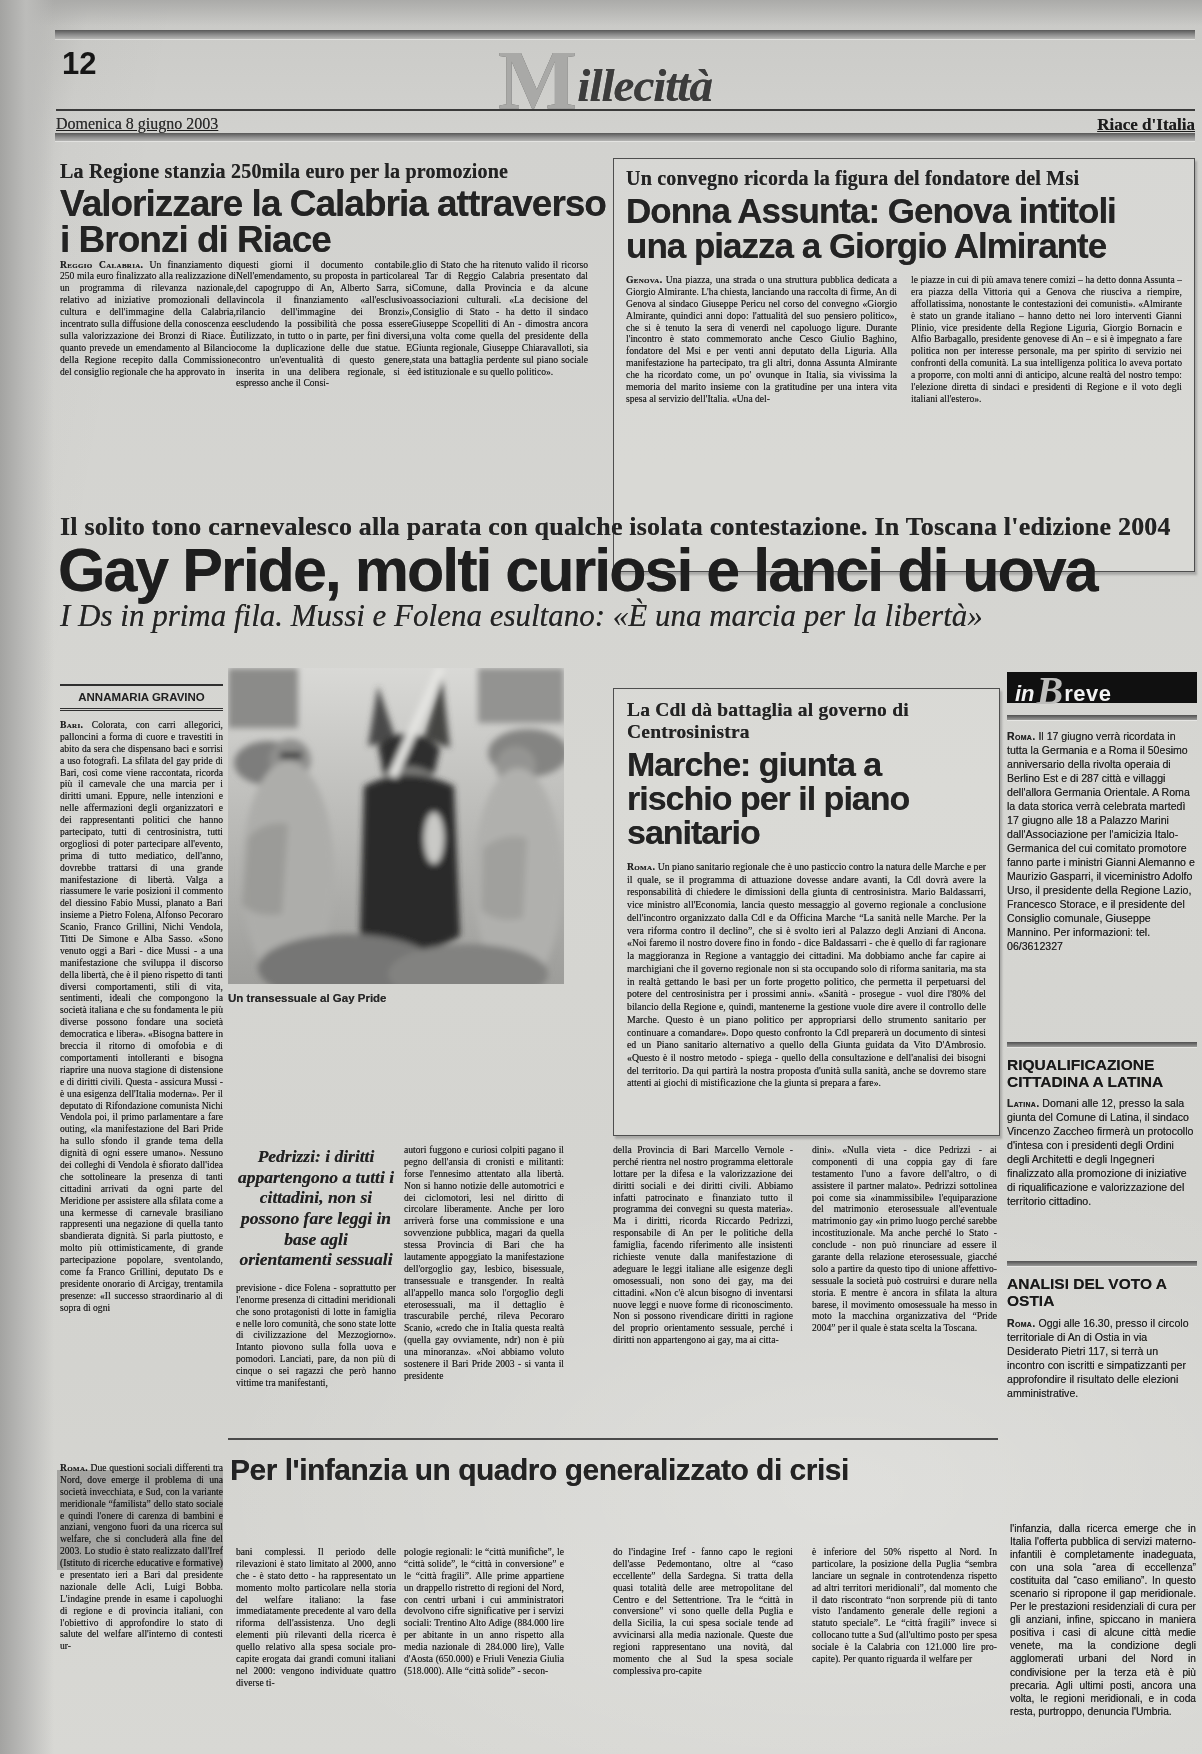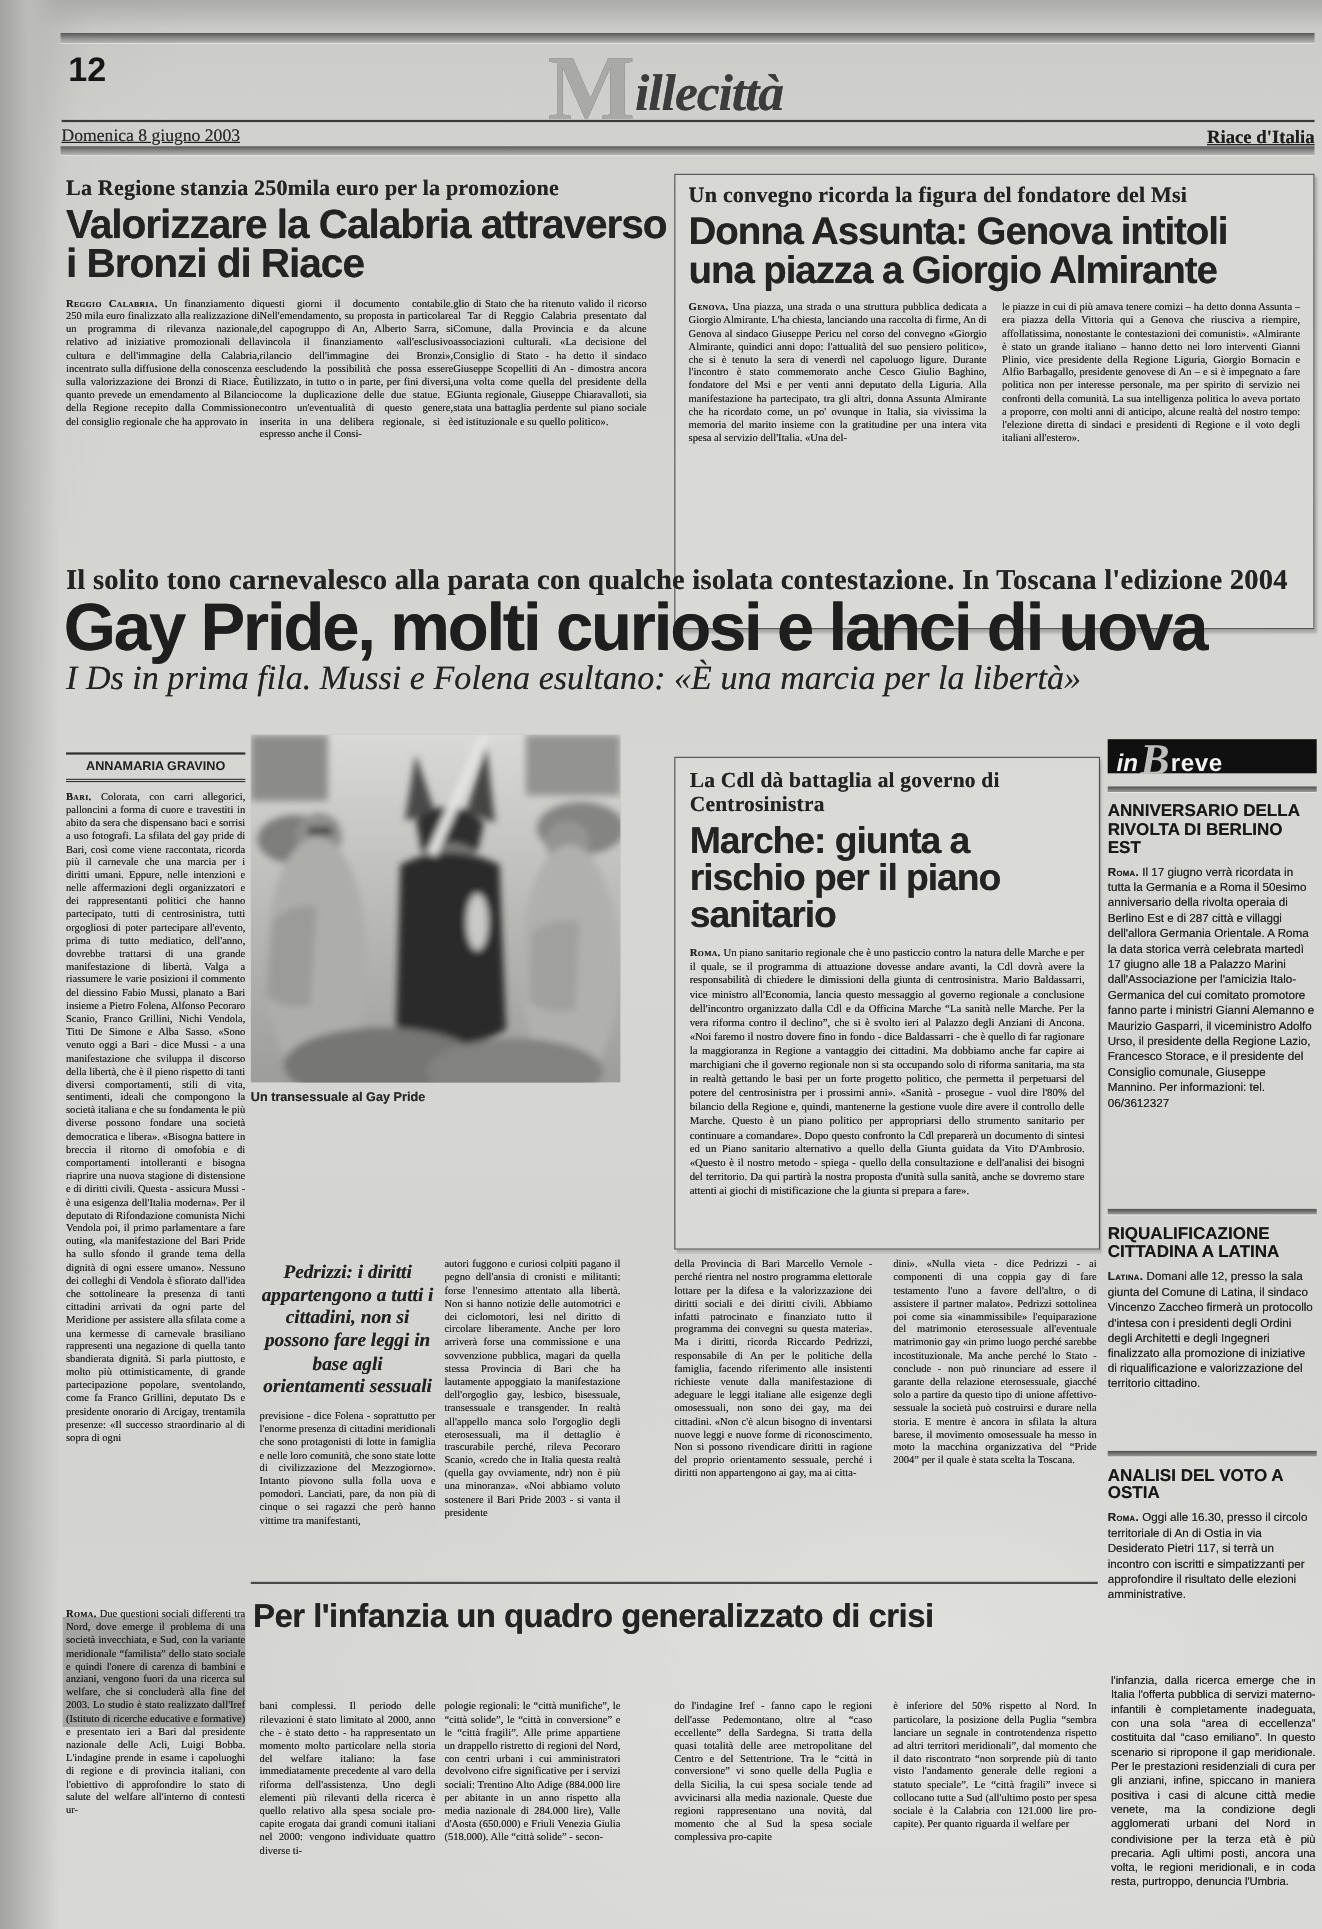--- a/index.html
+++ b/index.html
@@ -62,21 +62,21 @@
   </div>
   <div class="abs dateline-row" style="left:56px;top:109px;width:1139px;text-decoration:underline;">
     <span class="edition-date smudge">Domenica 8 giugno 2003</span>
     <span class="paper-name smudge">Riace d'Italia</span>
   </div>
   <div class="abs rule-thick" style="left:55px;top:133px;width:1140px;height:8px;"></div>
 
   <div class="abs" style="left:60px;top:160px;width:548px;">
     <div class="kicker smudge">La Regione stanzia 250mila euro per la promozione</div>
     <div class="headline smudge" style="font-size:37px;line-height:.98;margin-top:3px;">Valorizzare la Calabria attraverso i Bronzi di Riace</div>
-    <div class="cols" style="margin-top:12px;">
+    <div class="cols" style="">
       <p class="bt smudge" style="width:176px;height:198px;"><span class="dl">Reggio Calabria.</span> <span>Un finanziamento di 250 mila euro finalizzato alla realizzazione di un programma di rilevanza nazionale, relativo ad iniziative promozionali della cultura e dell'immagine della Calabria, incentrato sulla diffusione della conoscenza e sulla valorizzazione dei Bronzi di Riace. È quanto prevede un emendamento al Bilancio della Regione recepito dalla Commissione del consiglio regionale che ha approvato in</span></p>
       <p class="bt smudge" style="width:176px;height:198px;"><span>questi giorni il documento contabile. Nell'emendamento, su proposta in particolare del capogruppo di An, Alberto Sarra, si vincola il finanziamento «all'esclusivo rilancio dell'immagine dei Bronzi», escludendo la possibilità che possa essere utilizzato, in tutto o in parte, per fini diversi, come la duplicazione delle due statue. E contro un'eventualità di questo genere, inserita in una delibera regionale, si è espresso anche il Consi-</span></p>
       <p class="bt smudge" style="width:176px;height:198px;"><span>glio di Stato che ha ritenuto valido il ricorso al Tar di Reggio Calabria presentato dal Comune, dalla Provincia e da alcune associazioni culturali. «La decisione del Consiglio di Stato - ha detto il sindaco Giuseppe Scopelliti di An - dimostra ancora una volta come quella del presidente della Giunta regionale, Giuseppe Chiaravalloti, sia stata una battaglia perdente sul piano sociale ed istituzionale e su quello politico».</span></p>
     </div>
   </div>
 
   <div class="abs boxed" style="left:613px;top:158px;width:582px;height:414px;padding:8px 12px;box-sizing:border-box;">
     <div class="kicker smudge">Un convegno ricorda la figura del fondatore del Msi</div>
     <div class="headline smudge" style="font-size:35px;line-height:1.0;margin-top:3px;">Donna Assunta: Genova intitoli una piazza a Giorgio Almirante</div>
     <div class="cols" style="margin-top:11px;gap:14px;">
@@ -150,21 +150,20 @@
   <p class="abs bt smudge" style="left:404px;top:1144px;width:160px;height:296px;"><span>autori fuggono e curiosi colpiti pagano il pegno dell'ansia di cronisti e militanti: forse l'ennesimo attentato alla libertà. Non si hanno notizie delle automotrici e dei ciclomotori, lesi nel diritto di circolare liberamente. Anche per loro arriverà forse una commissione e una sovvenzione pubblica, magari da quella stessa Provincia di Bari che ha lautamente appoggiato la manifestazione dell'orgoglio gay, lesbico, bisessuale, transessuale e transgender. In realtà all'appello manca solo l'orgoglio degli eterosessuali, ma il dettaglio è trascurabile perché, rileva Pecoraro Scanio, «credo che in Italia questa realtà (quella gay ovviamente, ndr) non è più una minoranza». «Noi abbiamo voluto sostenere il Bari Pride 2003 - si vanta il presidente</span></p>
   <p class="abs bt smudge" style="left:613px;top:1144px;width:180px;height:296px;"><span>della Provincia di Bari Marcello Vernole - perché rientra nel nostro programma elettorale lottare per la difesa e la valorizzazione dei diritti sociali e dei diritti civili. Abbiamo infatti patrocinato e finanziato tutto il programma dei convegni su questa materia». Ma i diritti, ricorda Riccardo Pedrizzi, responsabile di An per le politiche della famiglia, facendo riferimento alle insistenti richieste venute dalla manifestazione di adeguare le leggi italiane alle esigenze degli omosessuali, non sono dei gay, ma dei cittadini. «Non c'è alcun bisogno di inventarsi nuove leggi e nuove forme di riconoscimento. Non si possono rivendicare diritti in ragione del proprio orientamento sessuale, perché i diritti non appartengono ai gay, ma ai citta-</span></p>
   <p class="abs bt smudge" style="left:812px;top:1144px;width:185px;height:296px;"><span>dini». «Nulla vieta - dice Pedrizzi - ai componenti di una coppia gay di fare testamento l'uno a favore dell'altro, o di assistere il partner malato». Pedrizzi sottolinea poi come sia «inammissibile» l'equiparazione del matrimonio eterosessuale all'eventuale matrimonio gay «in primo luogo perché sarebbe incostituzionale. Ma anche perché lo Stato - conclude - non può rinunciare ad essere il garante della relazione eterosessuale, giacché solo a partire da questo tipo di unione affettivo-sessuale la società può costruirsi e durare nella storia. E mentre è ancora in sfilata la altura barese, il movimento omosessuale ha messo in moto la macchina organizzativa del “Pride 2004” per il quale è stata scelta la Toscana.</span></p>
 
   <div class="abs" style="left:1007px;top:672px;width:190px;">
     <div class="ib-bar">
       <span class="ib-pre">in</span><span class="ib-b">B</span><span class="ib-post">reve</span>
     </div>
     <div class="sb-sep"></div>
     <div>
-      <div class="sb-title smudge">ANNIVERSARIO DELLA RIVOLTA DI BERLINO EST</div>
       <p class="sb-body smudge" style="height:300px;"><span class="dl">Roma.</span> <span>Il 17 giugno verrà ricordata in tutta la Germania e a Roma il 50esimo anniversario della rivolta operaia di Berlino Est e di 287 città e villaggi dell'allora Germania Orientale. A Roma la data storica verrà celebrata martedì 17 giugno alle 18 a Palazzo Marini dall'Associazione per l'amicizia Italo-Germanica del cui comitato promotore fanno parte i ministri Gianni Alemanno e Maurizio Gasparri, il viceministro Adolfo Urso, il presidente della Regione Lazio, Francesco Storace, e il presidente del Consiglio comunale, Giuseppe Mannino. Per informazioni: tel. 06/3612327</span></p>
     </div>
     <div class="sb-sep"></div>
     <div>
       <div class="sb-title smudge">RIQUALIFICAZIONE CITTADINA A LATINA</div>
       <p class="sb-body smudge" style="height:152px;"><span class="dl">Latina.</span> <span>Domani alle 12, presso la sala giunta del Comune di Latina, il sindaco Vincenzo Zaccheo firmerà un protocollo d'intesa con i presidenti degli Ordini degli Architetti e degli Ingegneri finalizzato alla promozione di iniziative di riqualificazione e valorizzazione del territorio cittadino.</span></p>
     </div>
     <div class="sb-sep"></div>
     <div>
       <div class="sb-title smudge">ANALISI DEL VOTO A OSTIA</div>

